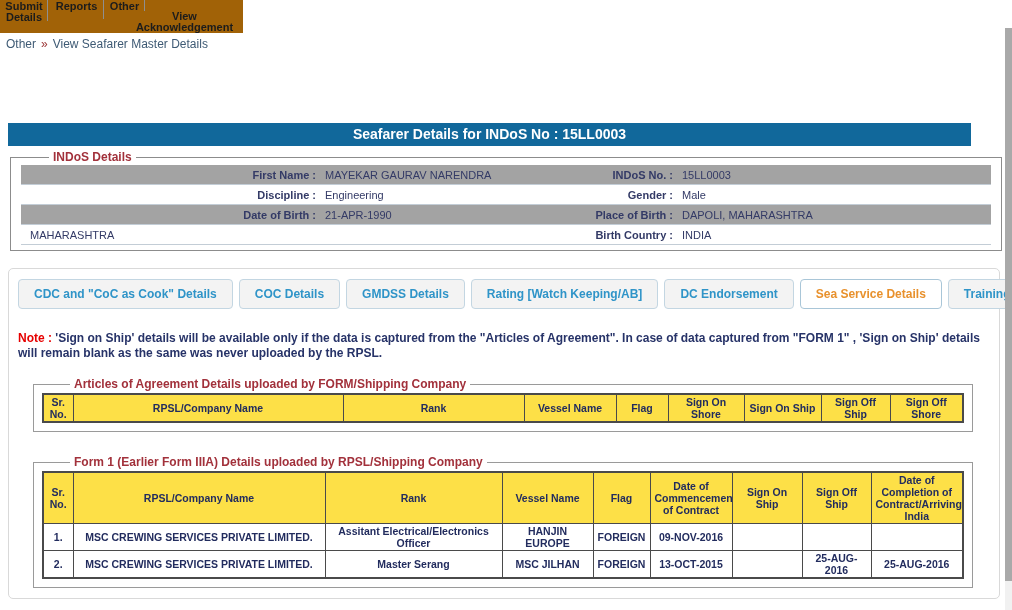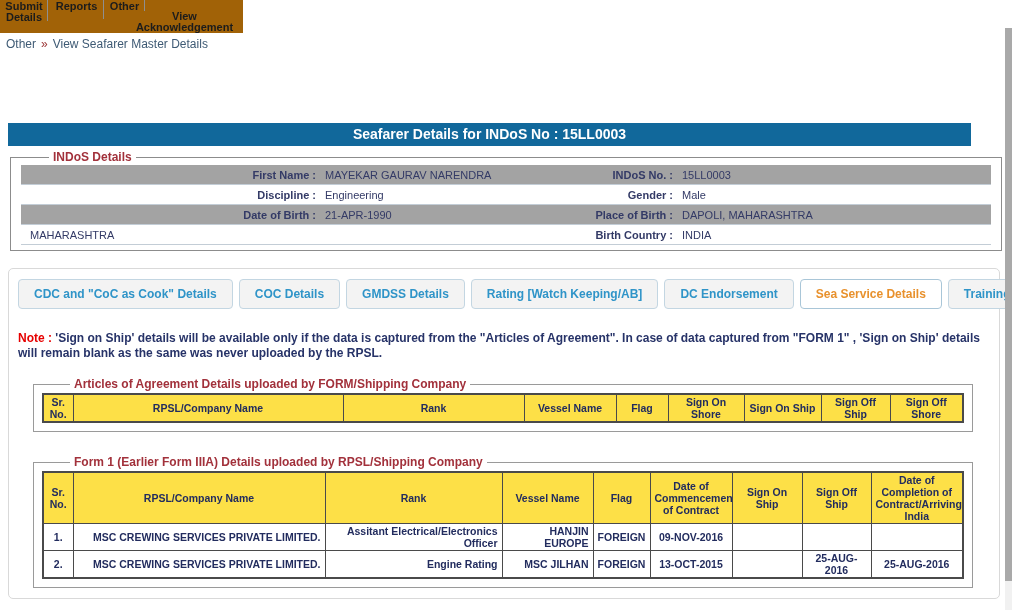--- a/index.html
+++ b/index.html
@@ -61,21 +61,21 @@
   #articles-fs { top:108px; }
   #form1-fs    { top:186px; }
 
   table.grid { width:100%; table-layout:fixed; border-collapse:collapse; border:2px solid #4a4a4a; }
   .grid th, .grid td { border:1px solid #4a4a4a; font-size:10.5px; font-weight:bold;
     color:#222c5e; padding:1px 4px; overflow:hidden; }
   .grid th { background:#fde047; text-align:center; }
   #articles-fs th { height:24px; }
   #form1-fs th { height:48px; }
   .grid td { height:18px; text-align:center; }
-  .grid td.al { text-align:right; }
+  .grid td.al { text-align:center; }
   .empty-cell { color:#e60000 !important; text-align:center; font-size:11px; height:17px; }
 
   
   .scroll-track { position:absolute; top:28px; right:0; width:7px; height:582px; background:#f1f1f1; }
   .scroll-thumb { position:absolute; top:0; left:0; width:7px; height:553px; background:#a9a9a9; }
 </style>
 </head>
 <body>
 
 <div class="menubar">
@@ -201,21 +201,21 @@
         <td class="al">HANJIN EUROPE</td>
         <td>FOREIGN</td>
         <td>09-NOV-2016</td>
         <td></td>
         <td></td>
         <td></td>
       </tr>
       <tr>
         <td>2.</td>
         <td class="al">MSC CREWING SERVICES PRIVATE LIMITED.</td>
-        <td class="al">Engine Rating</td>
+        <td class="al">Master Serang</td>
         <td class="al">MSC JILHAN</td>
         <td>FOREIGN</td>
         <td>13-OCT-2015</td>
         <td></td>
         <td>25-AUG-2016</td>
         <td>25-AUG-2016</td>
       </tr>
     </tbody>
       </table>
   </fieldset>

